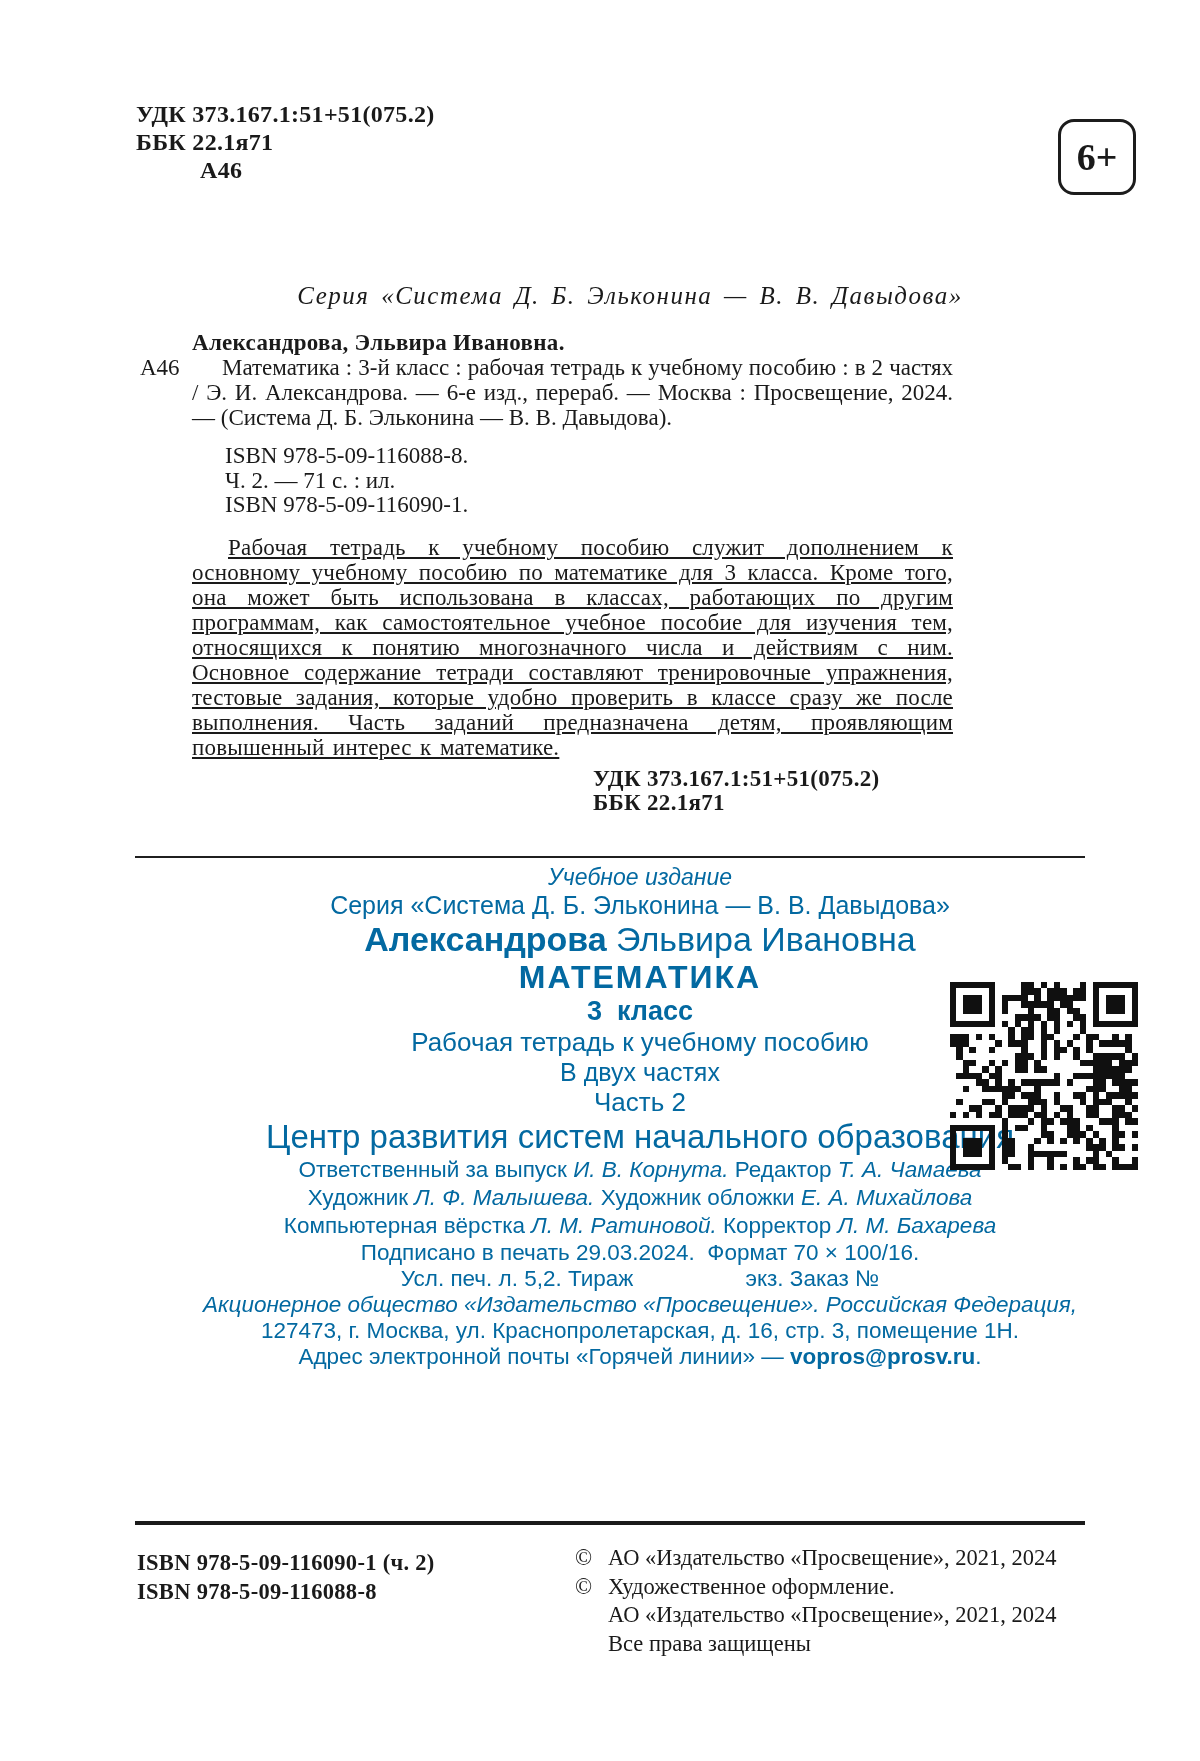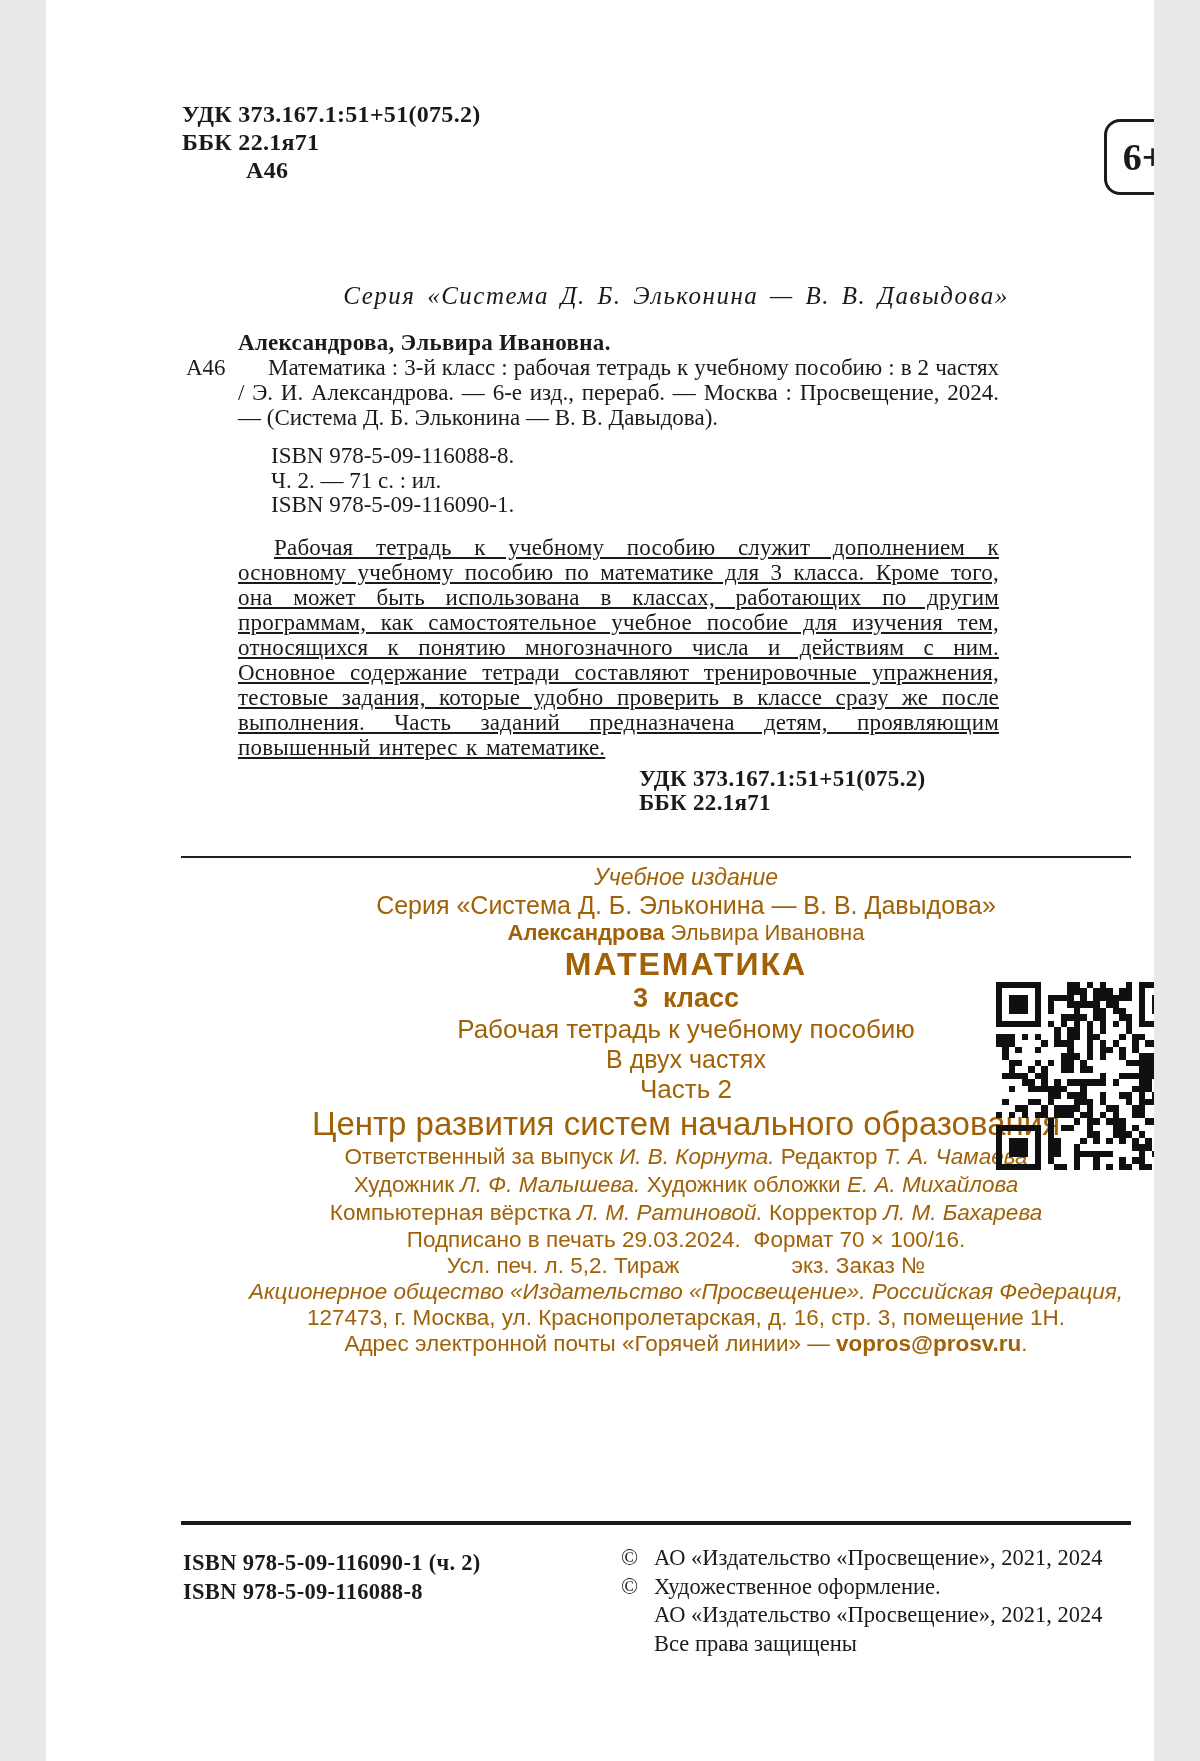--- a/index.html
+++ b/index.html
@@ -1,18 +1,18 @@
 <!DOCTYPE html>
 <html lang="ru"><head>
 <meta charset="utf-8">
 <style>
   html,body{margin:0;padding:0;background:#e8e8e8;}
   .page{
     position:relative;
-    width:1108px;height:1761px;
+    width:1200px;height:1761px;
     margin:0 auto;
     background:#ffffff;
     color:#1a1a1a;
     overflow:hidden;
     font-family:"Liberation Serif","DejaVu Serif",serif;
   }
   
   .top-codes{
     position:absolute;left:136px;top:100px;
     font-size:24px;line-height:28px;font-weight:600;
@@ -44,26 +44,26 @@
      letter-spacing:.2px;word-spacing:2.5px;text-decoration:underline;}
   .bib .codes-bottom{margin-left:453px;margin-top:7px;font-weight:bold;line-height:24px;letter-spacing:.3px;}
   
   .rule-top{position:absolute;left:135px;top:856px;width:950px;height:2px;background:#1f1f1f;}
   .rule-bottom{position:absolute;left:135px;top:1521px;width:950px;height:4px;background:#1a1a1a;}
   
   .colophon{
     position:absolute;left:135px;top:864px;width:1010px;
     text-align:center;
     font-family:"Liberation Sans","DejaVu Sans",sans-serif;
-    font-size:22.5px;color:#a16207;
+    font-size:22.5px;color:#0369a1;
   }
   .colophon>div{margin:0;}
   .c-edition{margin-top:2px;font-style:italic;font-size:23px;}
   .c-series{margin-top:14px;font-size:25px;}
-  .c-author{margin-top:16px;font-size:22px;}
+  .c-author{margin-top:16px;font-size:34px;}
   .c-author .b{font-weight:bold;}
   .c-title{margin-top:21px;font-size:32px;font-weight:bold;letter-spacing:2px;}
   .c-grade{margin-top:16px;font-size:27px;font-weight:bold;white-space:pre-wrap;}
   .c-subtitle{margin-top:15px;font-size:26px;}
   .c-partsnote{margin-top:15px;font-size:25px;}
   .c-part{margin-top:13px;font-size:26px;}
   .c-center{margin-top:23px;font-size:33px;}
   .c-credits{margin-top:19px;line-height:28px;}
   .c-credits .it{font-style:italic;}
   .c-print1{margin-top:11px;white-space:pre-wrap;}

